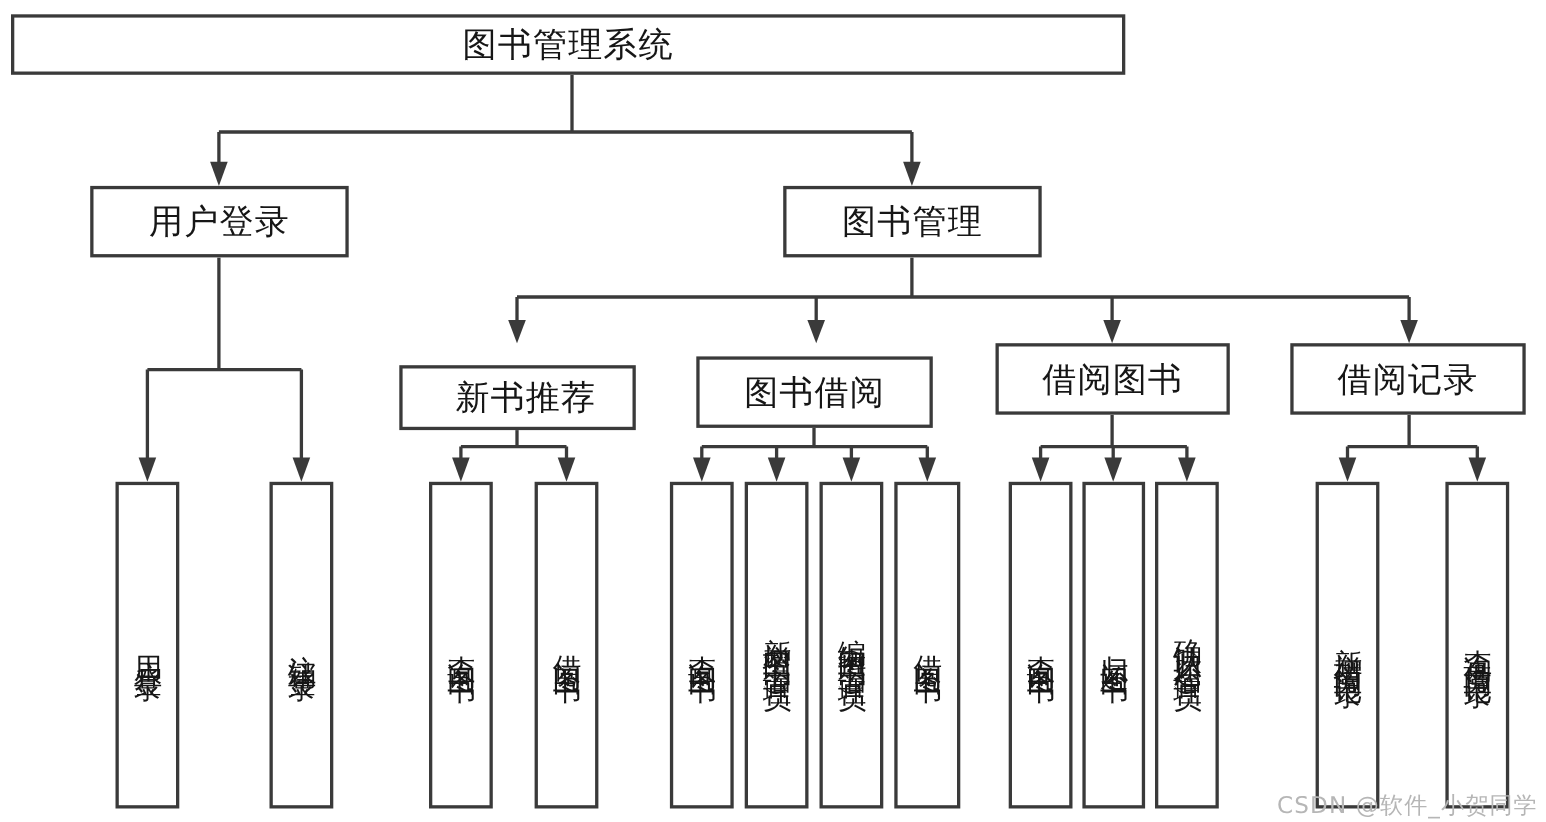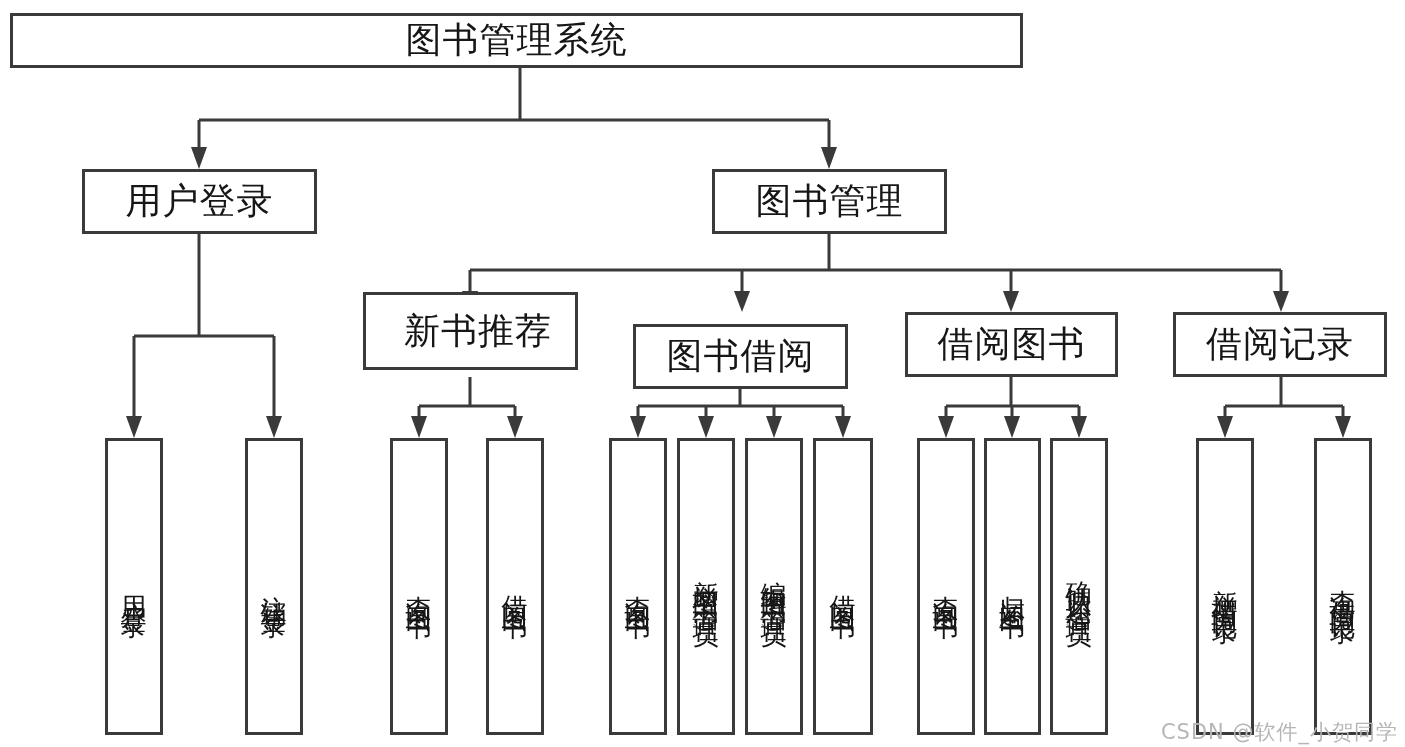--- a/index.html
+++ b/index.html
@@ -16,21 +16,21 @@
     box-sizing: border-box;
     border: 3px solid #3a3a3a;
     background: #ffffff;
     color: #161616;
     display: flex;
     align-items: center;
     justify-content: center;
     text-align: center;
   }
   .hbox {
-    font-size: 36px;
+    font-size: 31px;
     letter-spacing: 1px;
     white-space: nowrap;
   }
   .vbox {
     writing-mode: vertical-rl;
     font-size: 26px;
     letter-spacing: 6px;
     line-height: 1;
   }
   .connectors {
@@ -96,21 +96,21 @@
       <polygon points="1217,416 1233,416 1225,438"></polygon>
       <polygon points="1335,416 1351,416 1343,438"></polygon>
     </g>
   </svg>
 
   <div class="box hbox" style="left:10px; top:13px; width:1013px; height:55px;">图书管理系统</div>
 
   <div class="box hbox" style="left:82px; top:169px; width:235px; height:65px;">用户登录</div>
   <div class="box hbox" style="left:712px; top:169px; width:235px; height:65px;">图书管理</div>
 
-  <div class="box hbox" style="left:363px; top:292px; width:215px; height:78px;padding-left:15px;">新书推荐</div>
+  <div class="box hbox" style="left:363px; top:332px; width:215px; height:59px;padding-left:15px;">新书推荐</div>
   <div class="box hbox" style="left:633px; top:312px; width:215px; height:65px;margin-top:12px;">图书借阅</div>
   <div class="box hbox" style="left:905px; top:312px; width:213px; height:65px;">借阅图书</div>
   <div class="box hbox" style="left:1173px; top:312px; width:214px; height:65px;">借阅记录</div>
 
   <div class="box vbox" style="left:105px; top:438px; width:58px; height:297px;">用户登录</div>
   <div class="box vbox" style="left:245px; top:438px; width:58px; height:297px;">注销登录</div>
 
   <div class="box vbox" style="left:390px; top:438px; width:58px; height:297px;">查询图书</div>
   <div class="box vbox" style="left:486px; top:438px; width:58px; height:297px;">借阅图书</div>
 

